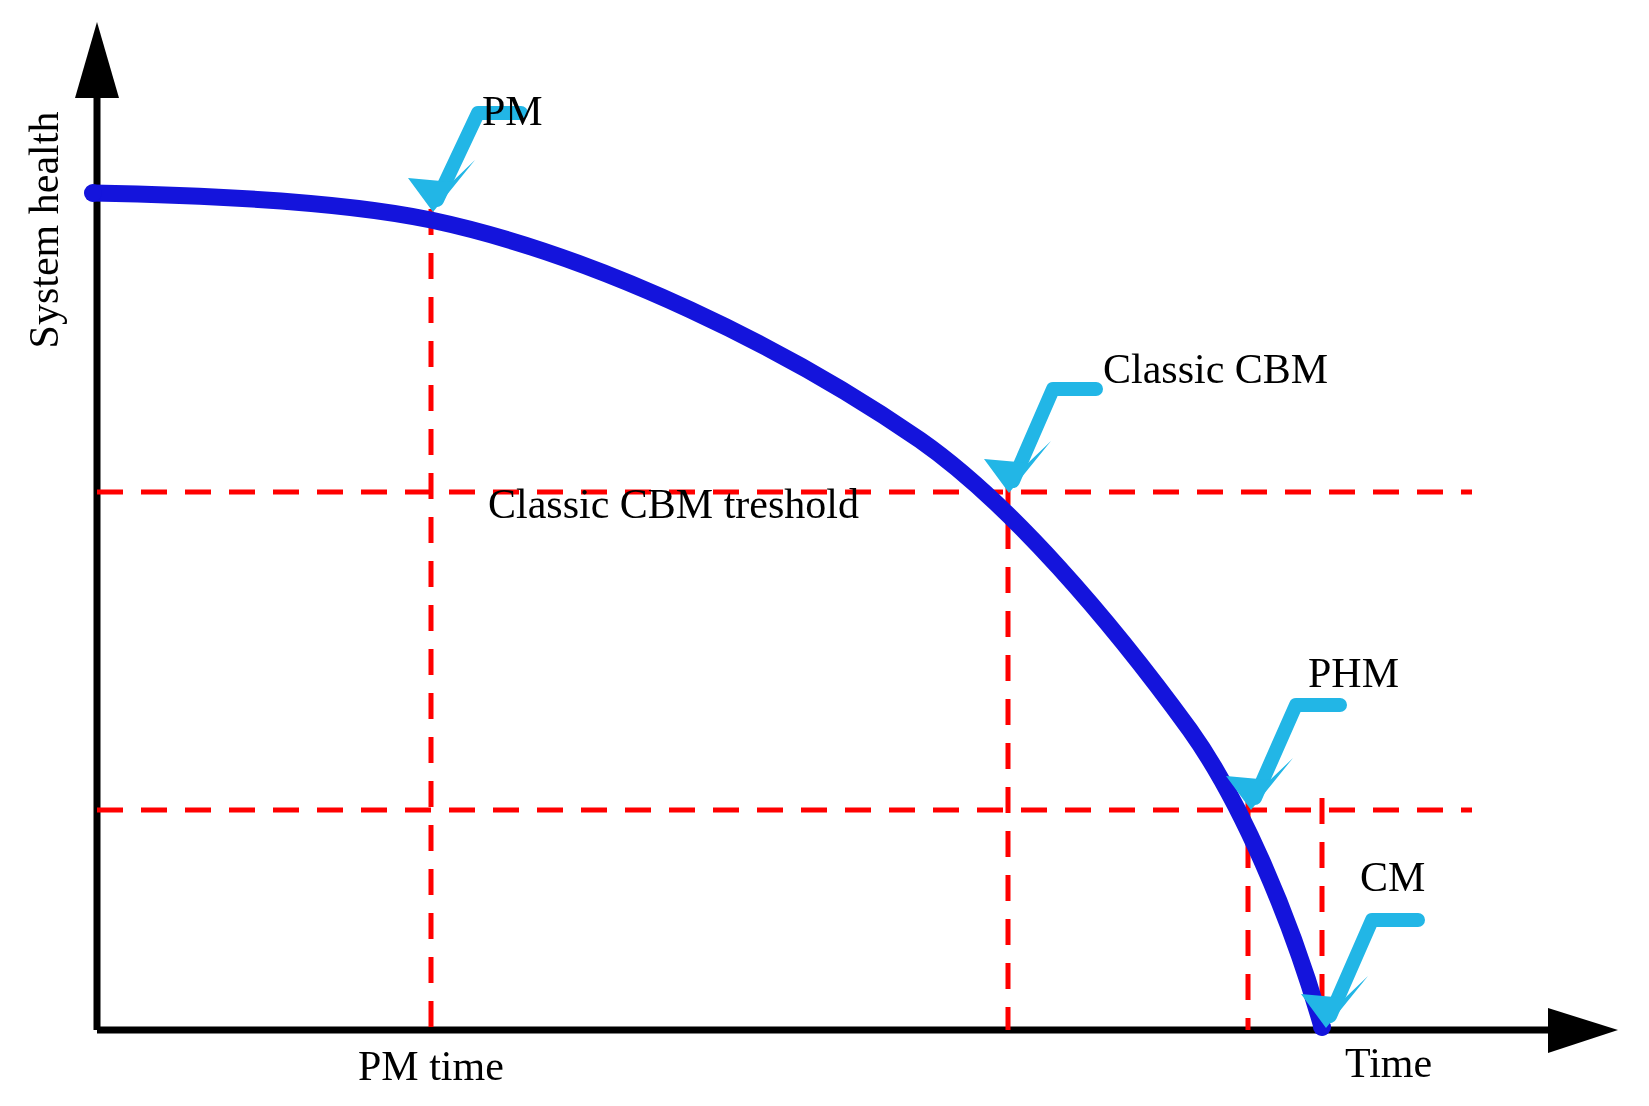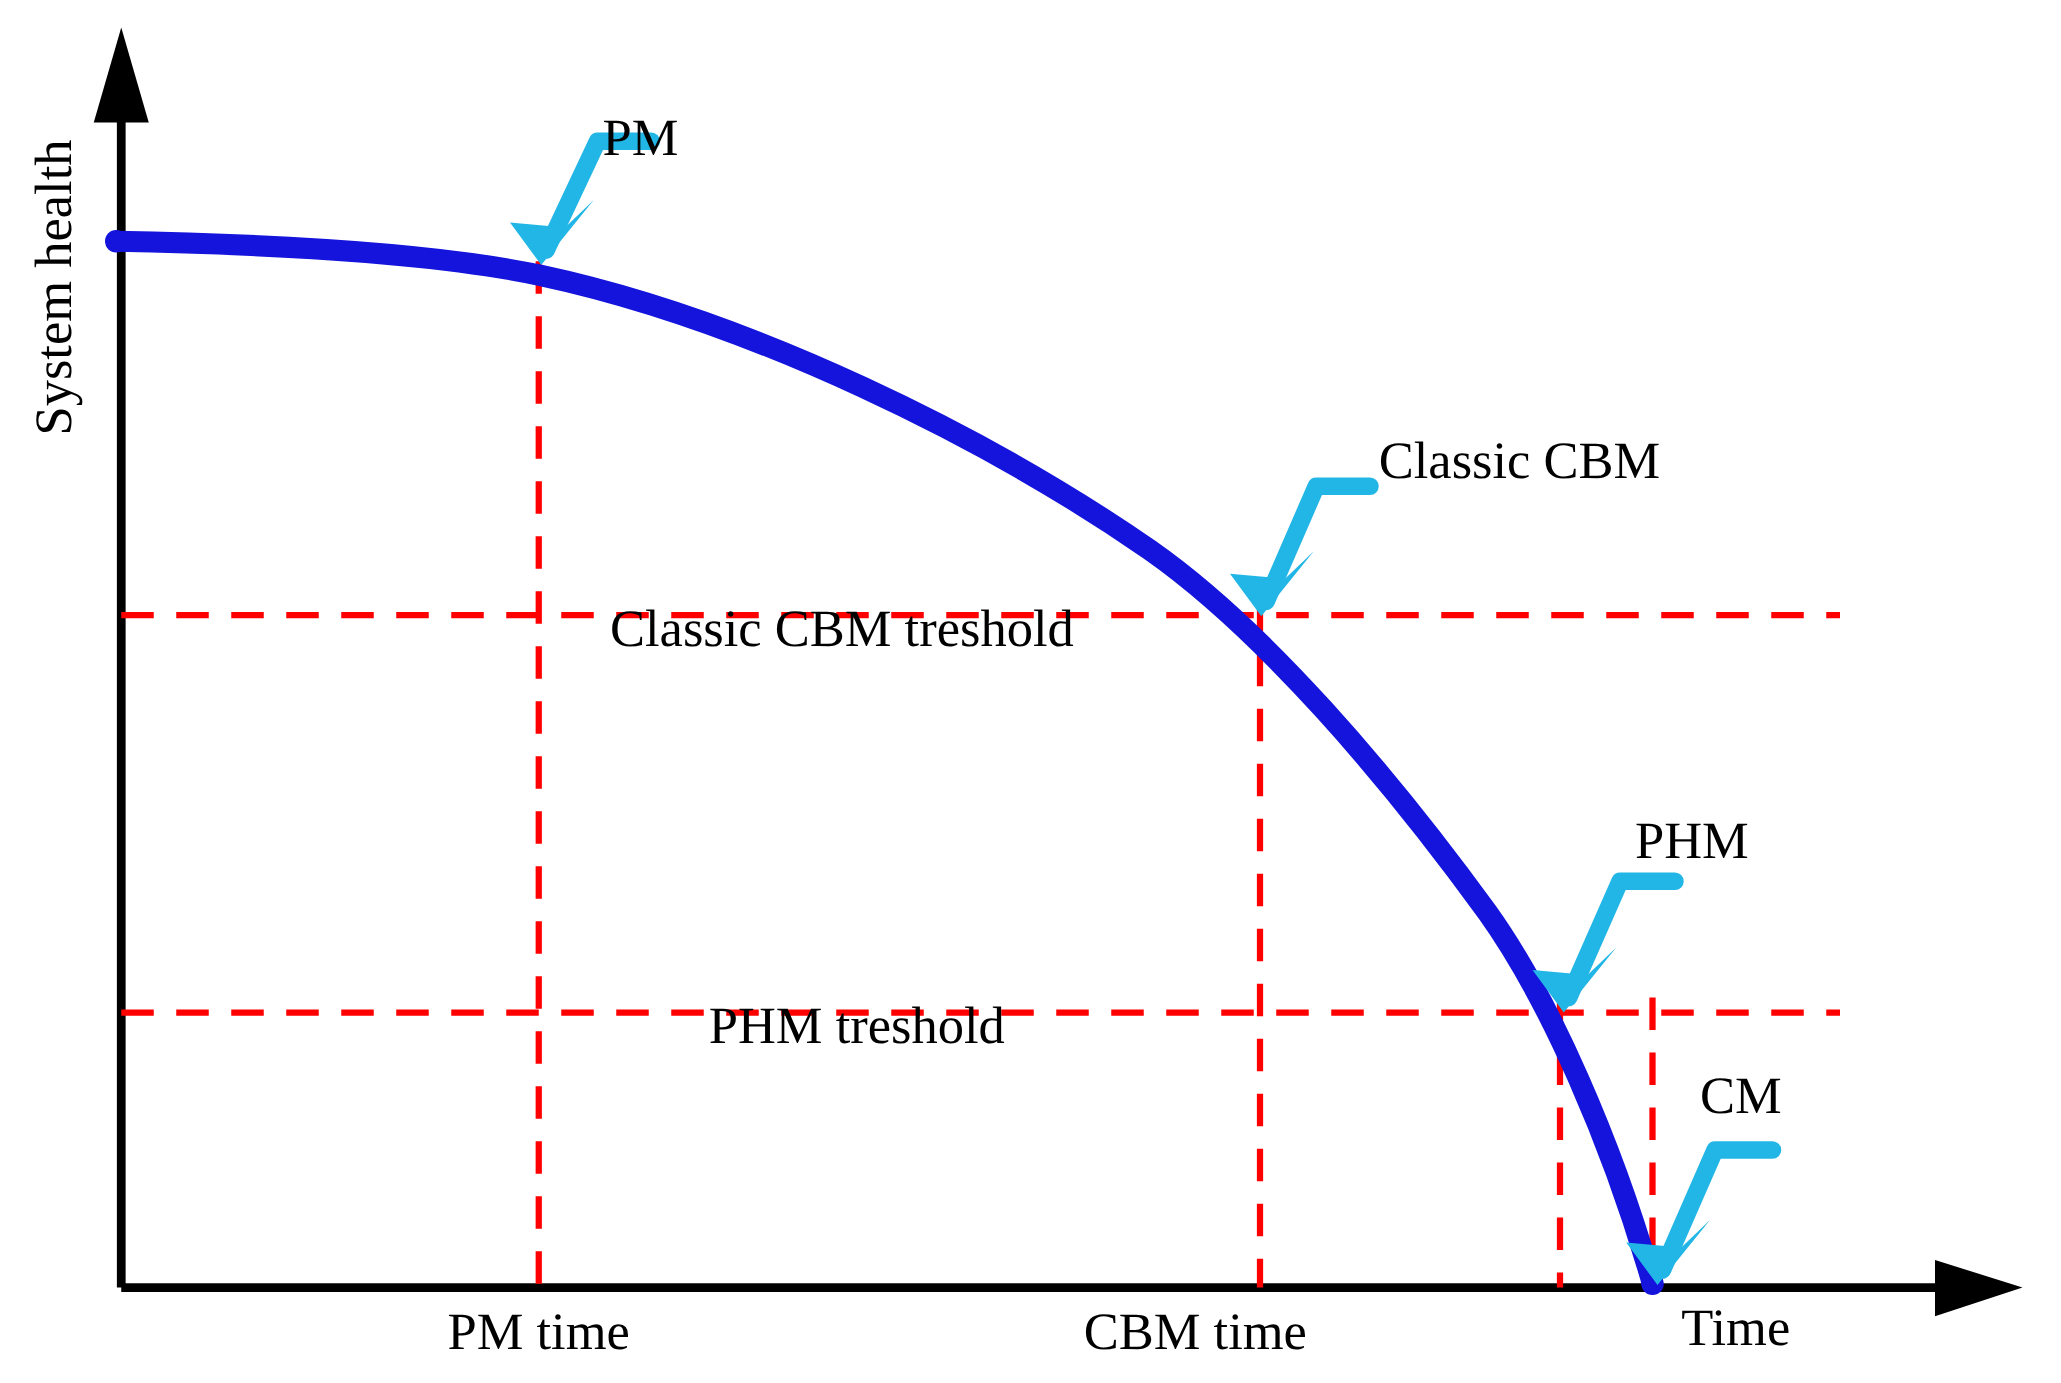--- a/index.html
+++ b/index.html
@@ -116,23 +116,21 @@
     </g>
   </svg>
 
   <div id="ylabel-wrap">
     <span class="fig-label axis-title">System health</span>
   </div>
 
   <span class="fig-label axis-title" style="left:1345px; top:1042px;">Time</span>
 
   <span class="fig-label tick-label" style="left:358px; top:1045px;">PM time</span>
-  <span class="fig-label tick-label" style="left:867px; top:1045px;">CBM time</span>
 
   <span class="fig-label threshold-label" style="left:488px; top:483px;">Classic CBM treshold</span>
-  <span class="fig-label threshold-label" style="left:567px; top:800px;">PHM treshold</span>
 
   <span class="fig-label callout-label" style="left:482px; top:90px;">PM</span>
   <span class="fig-label callout-label" style="left:1055px; top:348px;margin-left:48px;">Classic CBM</span>
   <span class="fig-label callout-label" style="left:1308px; top:652px;">PHM</span>
   <span class="fig-label callout-label" style="left:1360px; top:856px;">CM</span>
 
 </div>
 
 </body></html>

